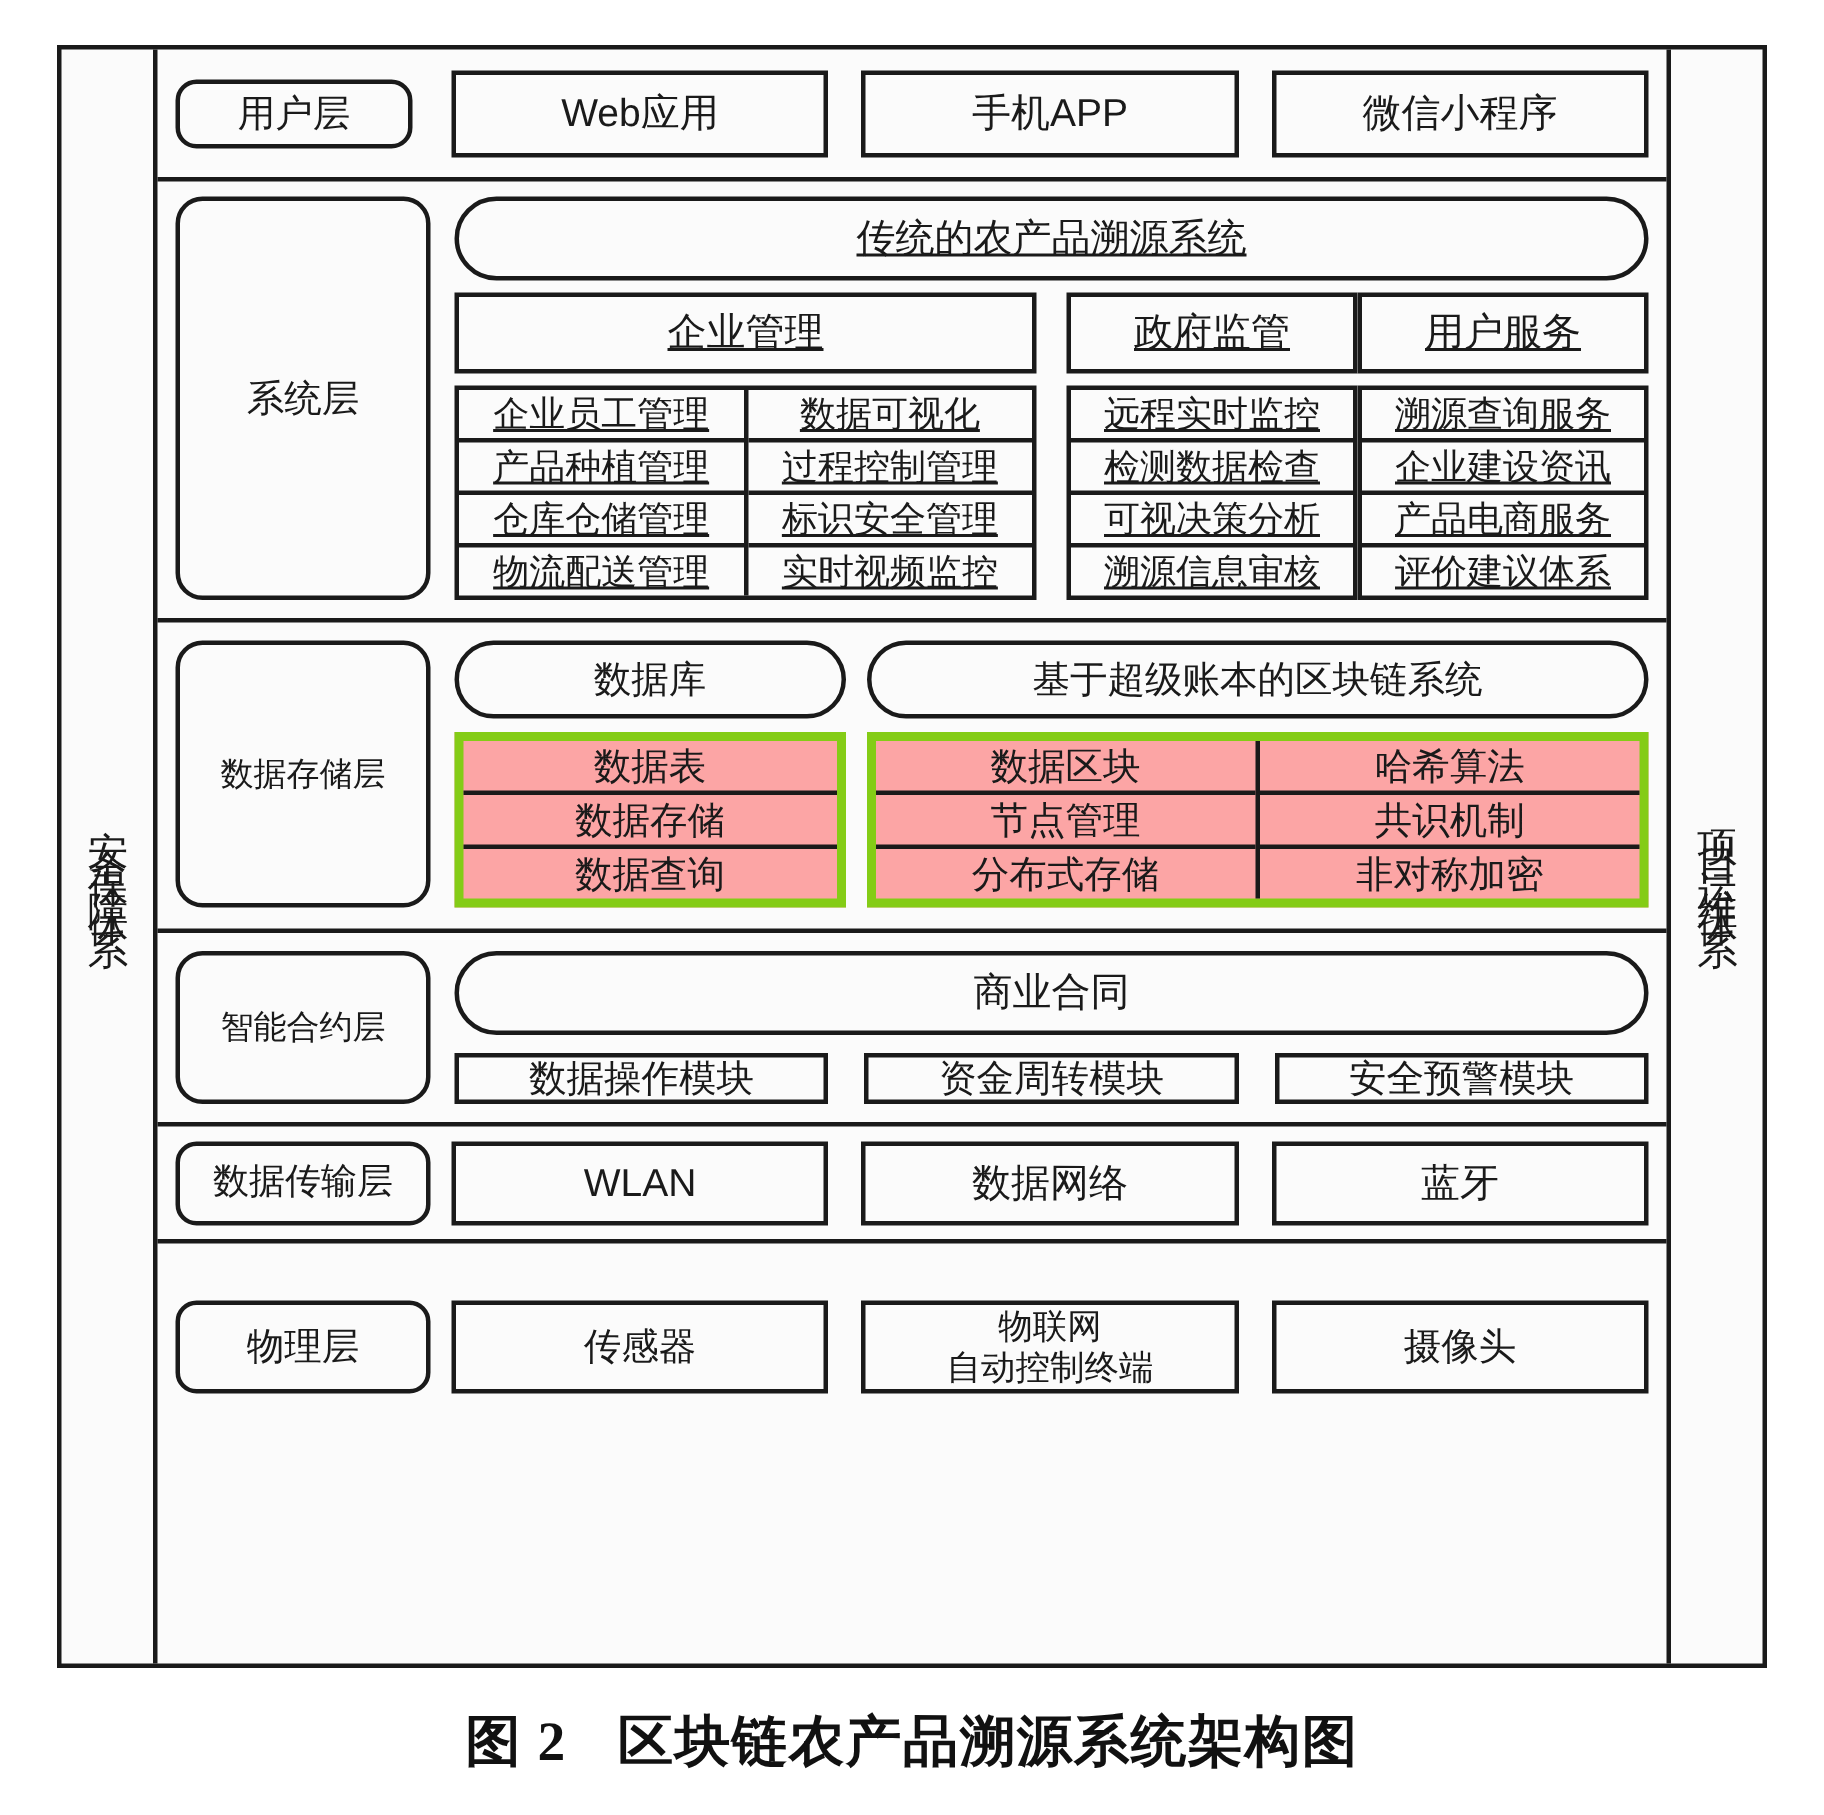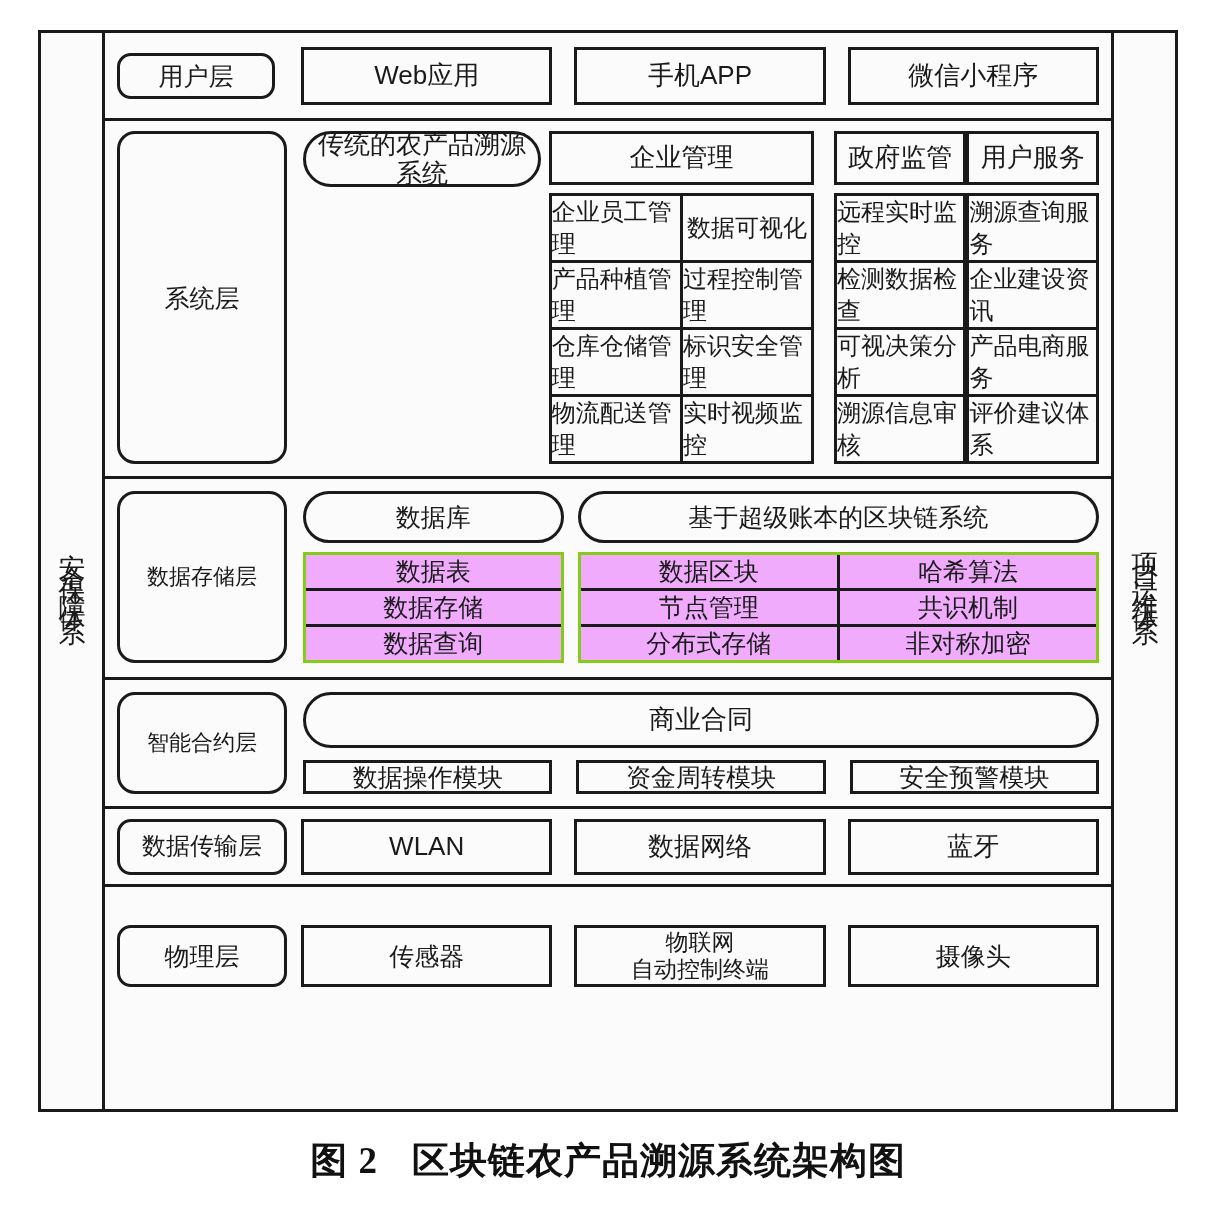--- a/index.html
+++ b/index.html
@@ -79,41 +79,41 @@
   .lab.narrow{font-size:22px;}
 
   
   #user-layer{height:88px;padding:0 12px;align-items:center;}
   #user-layer .lab{height:46px;flex:0 0 158px;width:158px;margin-right:26px;}
   .user-item{height:58px;font-size:26px;}
 
   
   #system-layer{padding:10px 12px 12px 12px;}
   #system-layer .lab{height:auto;align-self:stretch;}
-  .sys-right{flex:1 1 auto;display:flex;flex-direction:row;gap:8px;}
+  .sys-right{flex:1 1 auto;display:flex;flex-direction:column;gap:8px;text-decoration:underline;}
   .sys-title{height:56px;font-size:26px;}
   .sys-cols{display:flex;flex:1 1 auto;}
   .sys-col{display:flex;flex-direction:column;gap:8px;}
   .sys-head{height:54px;font-size:26px;}
   .sys-grid{flex:1 1 auto;display:flex;border:3px solid #1a1a1a;box-sizing:border-box;background:#fbfbfb;}
   .sys-subcol{flex:1 1 0;display:flex;flex-direction:column;box-sizing:border-box;}
   .sys-subcol + .sys-subcol{border-left:3px solid #1a1a1a;}
   .sys-cell{
     flex:1 1 0;display:flex;align-items:center;justify-content:center;
     font-size:24px;box-sizing:border-box;
   }
   .sys-cell + .sys-cell{border-top:3px solid #1a1a1a;}
 
   
   #storage-layer{padding:12px 12px 14px 12px;}
   #storage-layer .lab{align-self:stretch;}
   .sto-right{flex:1 1 auto;display:flex;gap:14px;}
   .sto-group{display:flex;flex-direction:column;gap:9px;}
   .sto-title{height:52px;font-size:25px;}
-  .sto-grid{flex:1 1 auto;display:flex;border:3px solid #84cc16;box-sizing:border-box;background:#f0abfc;}
+  .sto-grid{flex:1 1 auto;display:flex;border:6px solid #84cc16;box-sizing:border-box;background:#fca5a5;}
   .sto-subcol{flex:1 1 0;display:flex;flex-direction:column;box-sizing:border-box;}
   .sto-subcol + .sto-subcol{border-left:3px solid #1a1a1a;}
   .sto-cell{flex:1 1 0;display:flex;align-items:center;justify-content:center;font-size:25px;box-sizing:border-box;}
   .sto-cell + .sto-cell{border-top:3px solid #1a1a1a;}
 
   
   #contract-layer{padding:12px;}
   #contract-layer .lab{align-self:stretch;}
   .con-right{flex:1 1 auto;display:flex;flex-direction:column;gap:12px;}
   .con-title{height:56px;font-size:26px;}

